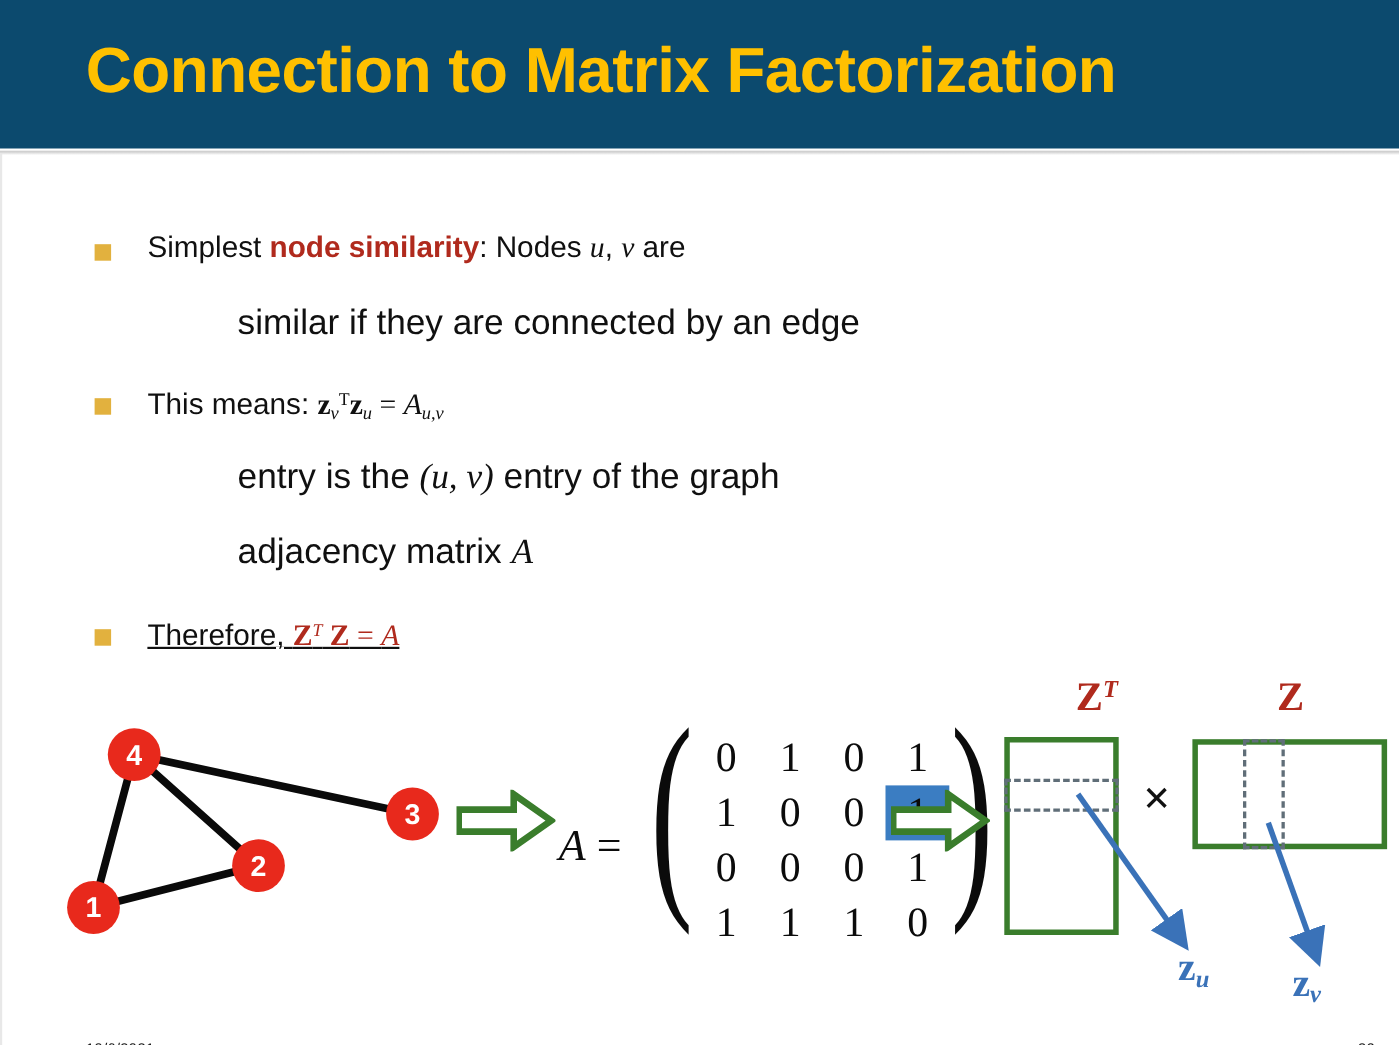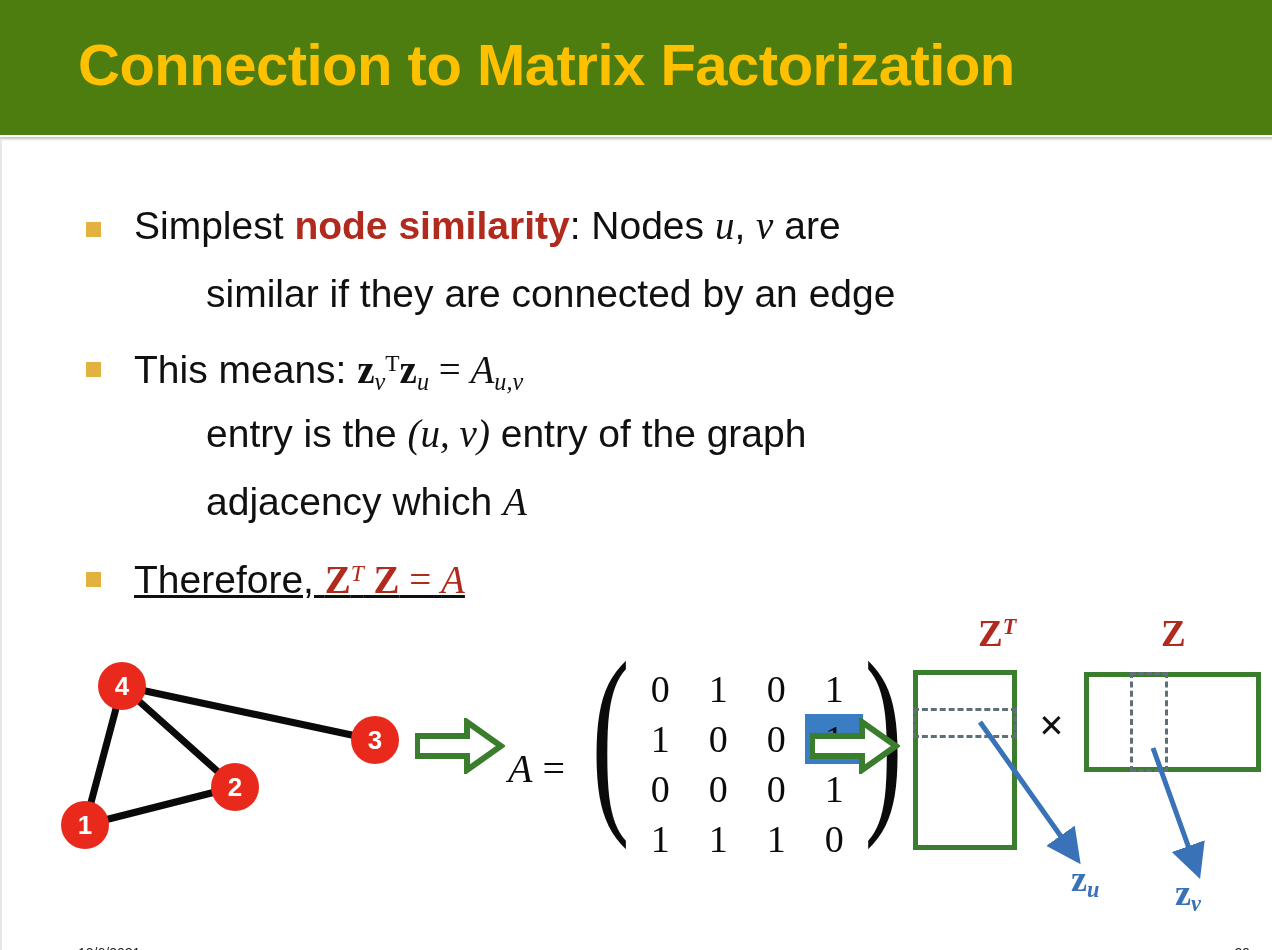--- a/index.html
+++ b/index.html
@@ -15,21 +15,21 @@
     overflow: hidden;
     position: relative;
   }
 
   
   #title-bar {
     position: absolute;
     left: 0; top: 0;
     width: 1272px;
     height: 135px;
-    background: #4d7c0f;
+    background: #0c4a6e;
     overflow: hidden;
   }
   #slide-title {
     position: absolute;
     left: 78px;
     top: 36px;
     font-size: 58px;
     font-weight: bold;
     color: #FFC000;
     letter-spacing: -0.5px;
@@ -60,29 +60,29 @@
   .bullet-marker {
     position: absolute;
     left: 0;
     width: 15px;
     height: 15px;
     background: #E2B13E;
   }
   .bullet-text {
     position: absolute;
     left: 48px;
-    font-size: 39px;
+    font-size: 27px;
     color: #101010;
     line-height: 47px;
     white-space: nowrap;
   }
   .cont-text {
     position: absolute;
-    left: 120px;
-    font-size: 39px;
+    left: 130px;
+    font-size: 32px;
     color: #101010;
     line-height: 47px;
     white-space: nowrap;
   }
   .red-bold { color: #B02A1D; font-weight: bold; }
   .red-math { color: #B02A1D; }
   .mi { font-family: "Liberation Serif", serif; font-style: italic; }
   .mb { font-family: "Liberation Serif", serif; font-weight: bold; font-style: normal; }
   .mn { font-family: "Liberation Serif", serif; font-style: normal; }
   .sub {
@@ -278,21 +278,21 @@
   <div class="bullet-row" style="top:52px;">
     <span class="bullet-marker" style="top:20px;"></span>
     <span class="bullet-text" style="top:0px;"><span>Simplest </span><span class="red-bold">node similarity</span><span>: Nodes </span><span class="mi">u</span><span>, </span><span class="mi">v</span><span> are</span></span>
     <span class="cont-text" style="top:68px;">similar if they are connected by an edge</span>
   </div>
 
   <div class="bullet-row" style="top:190px;">
     <span class="bullet-marker" style="top:22px;"></span>
     <span class="bullet-text" style="top:0px;text-align:center;"><span>This means: </span><span class="mb">z</span><span class="sub">v</span><span class="sup">T</span><span class="mb">z</span><span class="sub">u</span><span class="mn"> = </span><span class="mi">A</span><span class="sub">u,v</span></span>
     <span class="cont-text" style="top:70px;"><span>entry is the </span><span class="mi">(u, v)</span><span> entry of the graph</span></span>
-    <span class="cont-text" style="top:138px;"><span>adjacency which </span><span class="mi">A</span></span>
+    <span class="cont-text" style="top:138px;"><span>adjacency matrix </span><span class="mi">A</span></span>
   </div>
 
   <div class="bullet-row" style="top:400px;">
     <span class="bullet-marker" style="top:22px;"></span>
     <span class="bullet-text" style="top:0px;text-decoration:underline;"><span>Therefore, </span><span class="mb red-math">Z</span><span class="sup-i red-math">T</span><span class="mb red-math"> Z</span><span class="mn red-math"> = </span><span class="mi red-math">A</span></span>
   </div>
 
 </div>
 
 <div id="figure">

